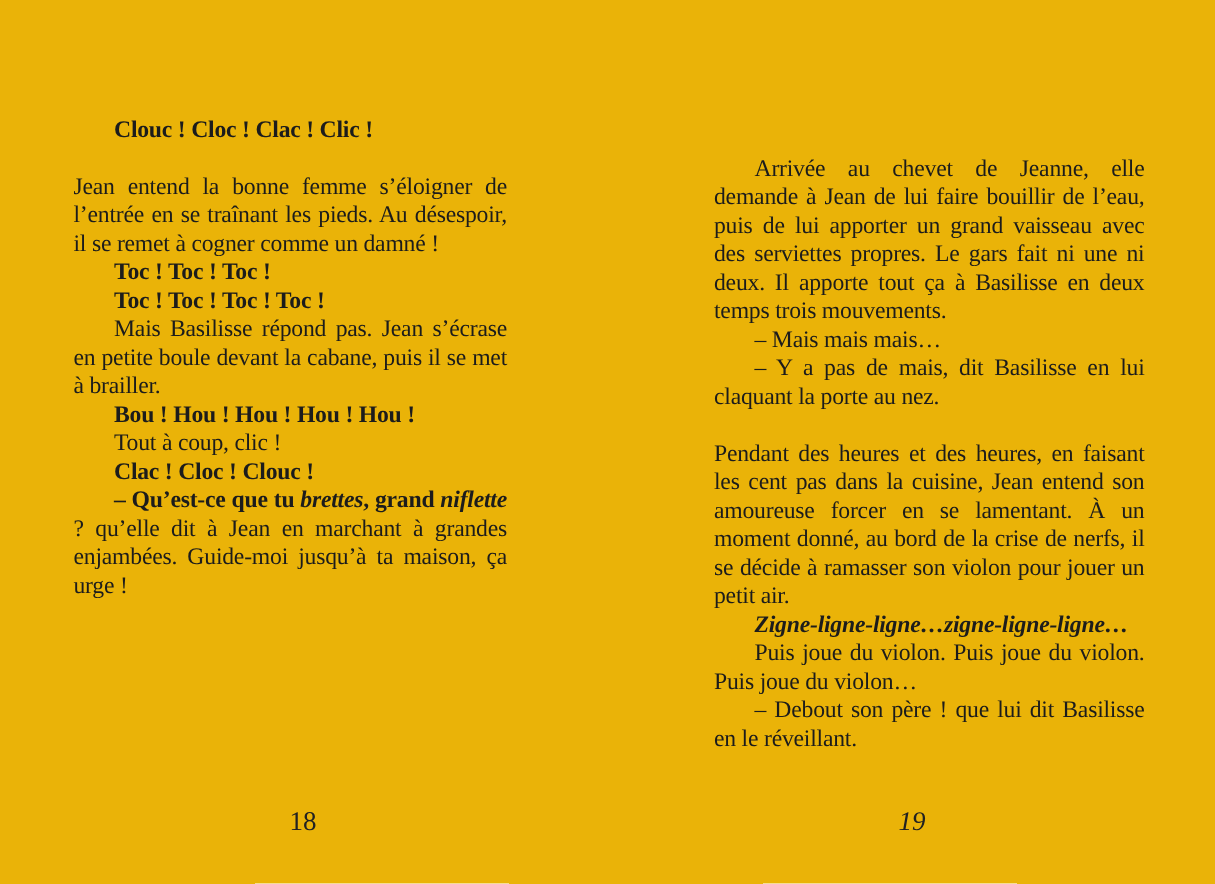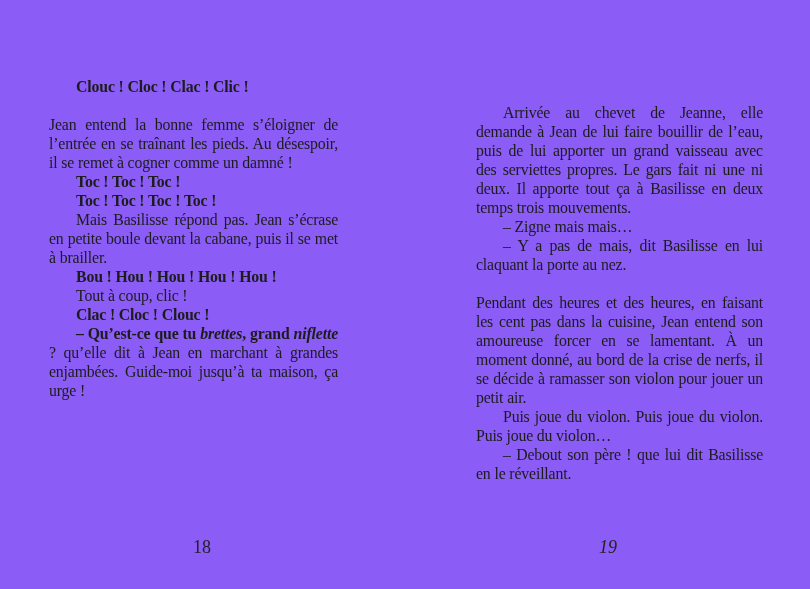--- a/index.html
+++ b/index.html
@@ -4,21 +4,21 @@
 <style>
   html, body {
     margin: 0;
     padding: 0;
     background: #ffffff;
   }
   .spread {
     position: relative;
     width: 810px;
     height: 589px;
-    background: #8b5cf6;
+    background: #eab308;
     font-family: "Liberation Serif", serif;
     color: #1c1c1c;
     overflow: hidden;
   }
   .page-text {
     position: absolute;
     top: 77px;
     font-size: 15.8px;
     line-height: 19px;
     text-align: justify;
@@ -52,21 +52,22 @@
       <p class="para indent"><span class="bold">Toc ! Toc ! Toc !</span></p>
       <p class="para indent"><span class="bold">Toc ! Toc ! Toc ! Toc !</span></p>
       <p class="para indent"><span>Mais Basilisse répond pas. Jean s’écrase en petite boule devant la cabane, puis il se met à brailler.</span></p>
       <p class="para indent"><span class="bold">Bou ! Hou ! Hou ! Hou ! Hou !</span></p>
       <p class="para indent"><span>Tout à coup, clic !</span></p>
       <p class="para indent"><span class="bold">Clac ! Cloc ! Clouc !</span></p>
       <p class="para indent"><span class="bold">– Qu’est-ce que tu </span><span class="bold italic">brettes</span><span class="bold">, grand </span><span class="bold italic">niflette</span><span> ? qu’elle dit à Jean en marchant à grandes enjambées. Guide-moi jusqu’à ta maison, ça urge !</span></p>
     </div>
   <div class="page-text right">
       <p class="para indent"><span>Arrivée au chevet de Jeanne, elle demande à Jean de lui faire bouillir de l’eau, puis de lui apporter un grand vaisseau avec des ser­viettes propres. Le gars fait ni une ni deux. Il apporte tout ça à Basilisse en deux temps trois mouvements.</span></p>
-      <p class="para indent"><span>– Zigne mais mais…</span></p>
+      <p class="para indent"><span>– Mais mais mais…</span></p>
       <p class="para indent"><span>– Y a pas de mais, dit Basilisse en lui claquant la porte au nez.</span></p>
       <p class="para space-before"><span>Pendant des heures et des heures, en faisant les cent pas dans la cuisine, Jean entend son amoureuse forcer en se lamentant. À un moment donné, au bord de la crise de nerfs, il se décide à ramasser son violon pour jouer un petit air.</span></p>
+      <p class="para indent"><span class="bold italic">Zigne-ligne-ligne…zigne-ligne-ligne…</span></p>
       <p class="para indent"><span>Puis joue du violon. Puis joue du violon. Puis joue du violon…</span></p>
       <p class="para indent"><span>– Debout son père ! que lui dit Basilisse en le réveillant.</span></p>
     </div>
   <div class="page-number left">18</div>
   <div class="page-number right">19</div>
 </div>
 
 </body></html>

